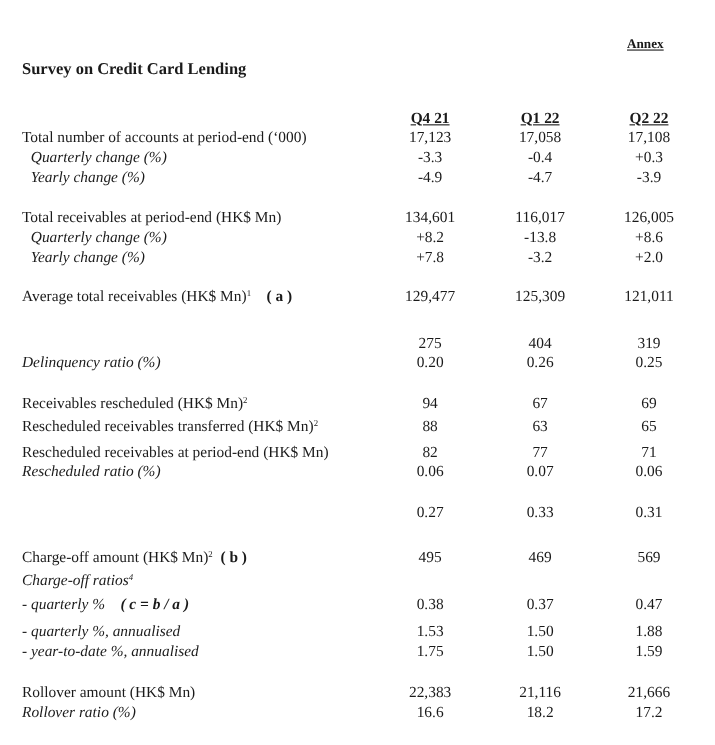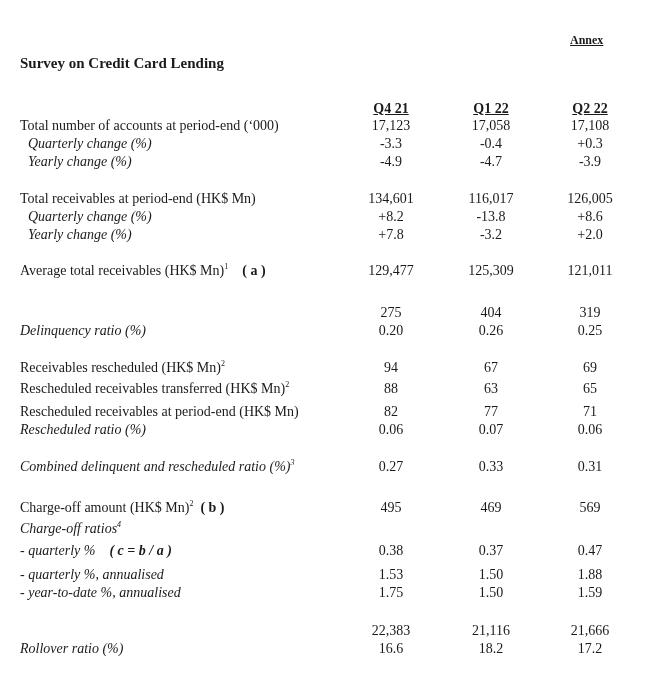--- a/index.html
+++ b/index.html
@@ -116,21 +116,20 @@
     <span class="v c3">71</span>
   </div>
   <div class="row" style="top:421px">
     <span class="label it">Rescheduled ratio (%)</span>
     <span class="v c1">0.06</span>
     <span class="v c2">0.07</span>
     <span class="v c3">0.06</span>
   </div>
 
   <div class="row" style="top:458px">
-    <span class="label it"><span>Combined delinquent and rescheduled ratio (%)</span><sup>3</sup></span>
     <span class="v c1">0.27</span>
     <span class="v c2">0.33</span>
     <span class="v c3">0.31</span>
   </div>
 
   <div class="row" style="top:499px">
     <span class="label"><span>Charge-off amount (HK$ Mn)</span><sup>2</sup>&nbsp;&nbsp;<span class="bold">( b )</span></span>
     <span class="v c1">495</span>
     <span class="v c2">469</span>
     <span class="v c3">569</span>
@@ -151,20 +150,21 @@
     <span class="v c3">1.88</span>
   </div>
   <div class="row" style="top:584px">
     <span class="label it">-  year-to-date %,  annualised</span>
     <span class="v c1">1.75</span>
     <span class="v c2">1.50</span>
     <span class="v c3">1.59</span>
   </div>
 
   <div class="row" style="top:622px">
+    <span class="label">Rollover amount (HK$ Mn)</span>
     <span class="v c1">22,383</span>
     <span class="v c2">21,116</span>
     <span class="v c3">21,666</span>
   </div>
   <div class="row" style="top:640px">
     <span class="label it">Rollover ratio (%)</span>
     <span class="v c1">16.6</span>
     <span class="v c2">18.2</span>
     <span class="v c3">17.2</span>
   </div>

